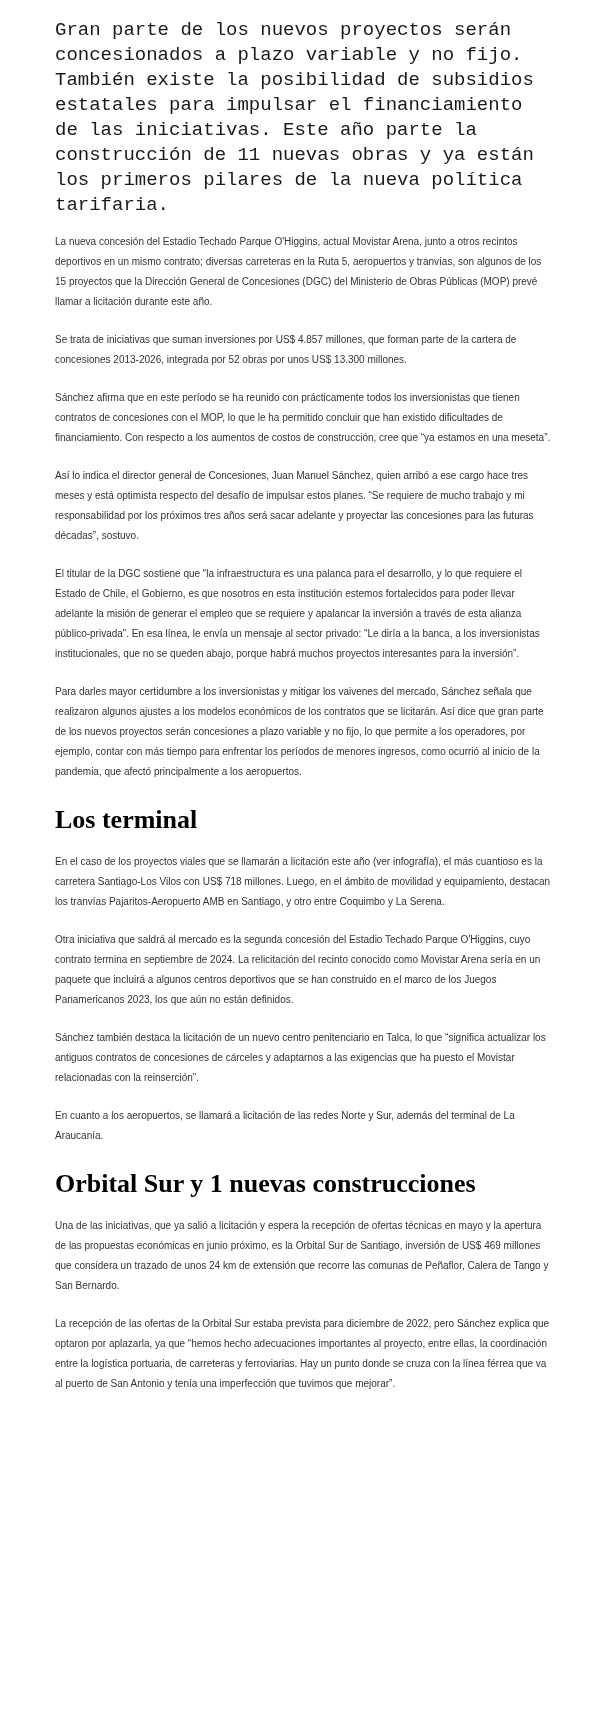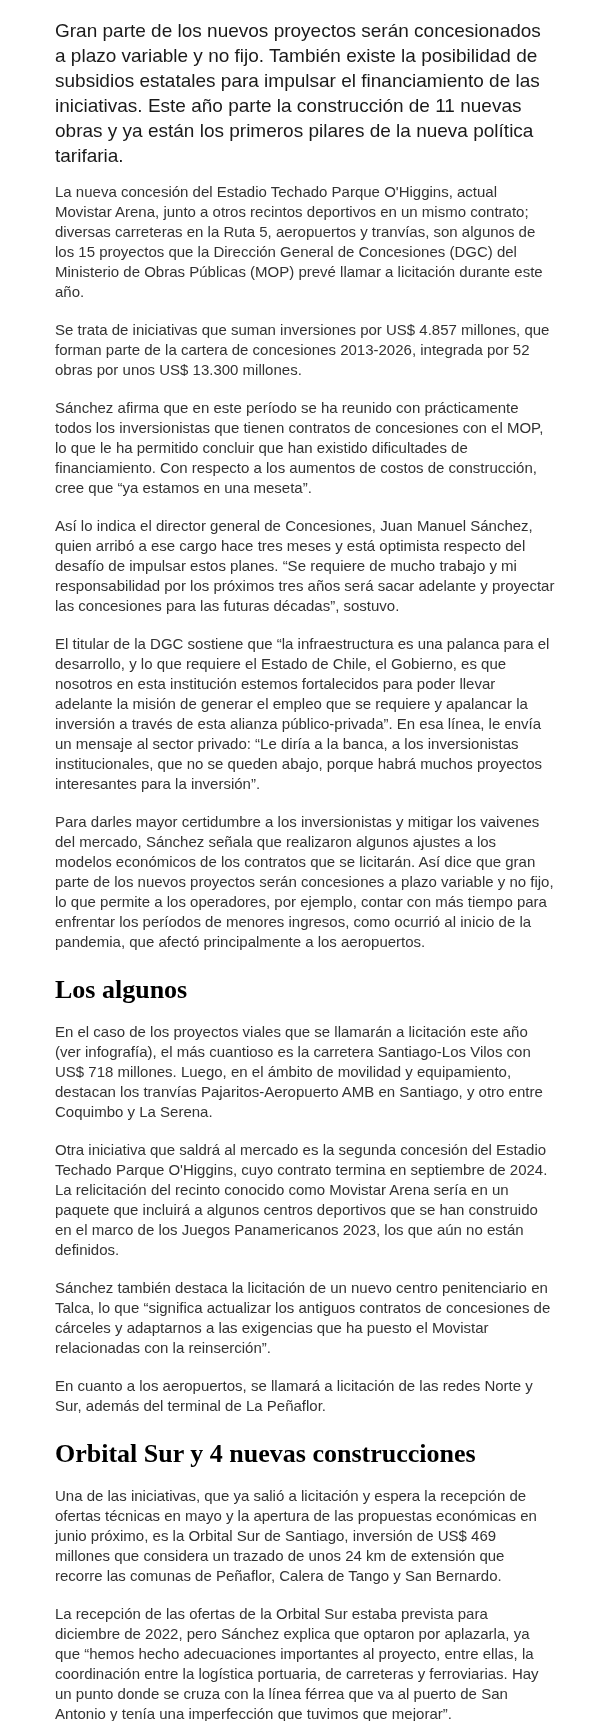--- a/index.html
+++ b/index.html
@@ -9,29 +9,29 @@
   }
   body {
     width: 610px;
     height: 1721px;
     overflow: hidden;
   }
   .article {
     padding: 18px 55px 0 55px;
   }
   .lead {
-    font-family: Liberation Sans, sans-serif;
+    font-family: Liberation Mono, monospace;
     font-size: 19px;
     line-height: 25px;
     color: #1a1a1a;
     margin: 0 0 14px 0;
   }
   .body-par {
     font-family: "Liberation Sans", "DejaVu Sans", sans-serif;
-    font-size: 15px;
+    font-size: 10px;
     line-height: 20px;
     color: #333333;
     margin: 0 0 18px 0;
   }
   .section-heading {
     font-family: "Liberation Serif", "DejaVu Serif", serif;
     font-weight: 700;
     font-size: 26px;
     line-height: 28px;
     color: #000000;
@@ -49,25 +49,25 @@
 
   <p class="lead">Gran parte de los nuevos proyectos serán concesionados a plazo variable y no fijo. También existe la posibilidad de subsidios estatales para impulsar el financiamiento de las iniciativas. Este año parte la construcción de 11 nuevas obras y ya están los primeros pilares de la nueva política tarifaria.</p>
 
   <p class="body-par">La nueva concesión del Estadio Techado Parque O'Higgins, actual Movistar Arena, junto a otros recintos deportivos en un mismo contrato; diversas carreteras en la Ruta 5, aeropuertos y tranvías, son algunos de los 15 proyectos que la Dirección General de Concesiones (DGC) del Ministerio de Obras Públicas (MOP) prevé llamar a licitación durante este año.</p>
   <p class="body-par">Se trata de iniciativas que suman inversiones por US$ 4.857 millones, que forman parte de la cartera de concesiones 2013-2026, integrada por 52 obras por unos US$ 13.300 millones.</p>
   <p class="body-par">Sánchez afirma que en este período se ha reunido con prácticamente todos los inversionistas que tienen contratos de concesiones con el MOP, lo que le ha permitido concluir que han existido dificultades de financiamiento. Con respecto a los aumentos de costos de construcción, cree que “ya estamos en una meseta”.</p>
   <p class="body-par">Así lo indica el director general de Concesiones, Juan Manuel Sánchez, quien arribó a ese cargo hace tres meses y está optimista respecto del desafío de impulsar estos planes. “Se requiere de mucho trabajo y mi responsabilidad por los próximos tres años será sacar adelante y proyectar las concesiones para las futuras décadas”, sostuvo.</p>
   <p class="body-par">El titular de la DGC sostiene que “la infraestructura es una palanca para el desarrollo, y lo que requiere el Estado de Chile, el Gobierno, es que nosotros en esta institución estemos fortalecidos para poder llevar adelante la misión de generar el empleo que se requiere y apalancar la inversión a través de esta alianza público-privada”. En esa línea, le envía un mensaje al sector privado: “Le diría a la banca, a los inversionistas institucionales, que no se queden abajo, porque habrá muchos proyectos interesantes para la inversión”.</p>
   <p class="body-par">Para darles mayor certidumbre a los inversionistas y mitigar los vaivenes del mercado, Sánchez señala que realizaron algunos ajustes a los modelos económicos de los contratos que se licitarán. Así dice que gran parte de los nuevos proyectos serán concesiones a plazo variable y no fijo, lo que permite a los operadores, por ejemplo, contar con más tiempo para enfrentar los períodos de menores ingresos, como ocurrió al inicio de la pandemia, que afectó principalmente a los aeropuertos.</p>
 
-  <h2 class="section-heading">Los algunos</h2>
+  <h2 class="section-heading">Los terminal</h2>
 
   <p class="body-par">En el caso de los proyectos viales que se llamarán a licitación este año (ver infografía), el más cuantioso es la carretera Santiago-Los Vilos con US$ 718 millones. Luego, en el ámbito de movilidad y equipamiento, destacan los tranvías Pajaritos-Aeropuerto AMB en Santiago, y otro entre Coquimbo y La Serena.</p>
   <p class="body-par">Otra iniciativa que saldrá al mercado es la segunda concesión del Estadio Techado Parque O'Higgins, cuyo contrato termina en septiembre de 2024. La relicitación del recinto conocido como Movistar Arena sería en un paquete que incluirá a algunos centros deportivos que se han construido en el marco de los Juegos Panamericanos 2023, los que aún no están definidos.</p>
   <p class="body-par">Sánchez también destaca la licitación de un nuevo centro penitenciario en Talca, lo que “significa actualizar los antiguos contratos de concesiones de cárceles y adaptarnos a las exigencias que ha puesto el Movistar relacionadas con la reinserción”.</p>
-  <p class="body-par">En cuanto a los aeropuertos, se llamará a licitación de las redes Norte y Sur, además del terminal de La Peñaflor.</p>
+  <p class="body-par">En cuanto a los aeropuertos, se llamará a licitación de las redes Norte y Sur, además del terminal de La Araucanía.</p>
 
-  <h2 class="section-heading">Orbital Sur y 4 nuevas construcciones</h2>
+  <h2 class="section-heading">Orbital Sur y 1 nuevas construcciones</h2>
 
   <p class="body-par">Una de las iniciativas, que ya salió a licitación y espera la recepción de ofertas técnicas en mayo y la apertura de las propuestas económicas en junio próximo, es la Orbital Sur de Santiago, inversión de US$ 469 millones que considera un trazado de unos 24 km de extensión que recorre las comunas de Peñaflor, Calera de Tango y San Bernardo.</p>
   <p class="body-par">La recepción de las ofertas de la Orbital Sur estaba prevista para diciembre de 2022, pero Sánchez explica que optaron por aplazarla, ya que “hemos hecho adecuaciones importantes al proyecto, entre ellas, la coordinación entre la logística portuaria, de carreteras y ferroviarias. Hay un punto donde se cruza con la línea férrea que va al puerto de San Antonio y tenía una imperfección que tuvimos que mejorar”.</p>
 
 </div>
 
 </body></html>

